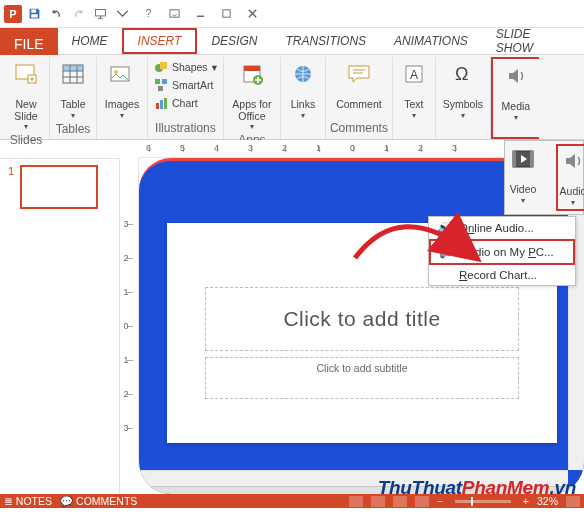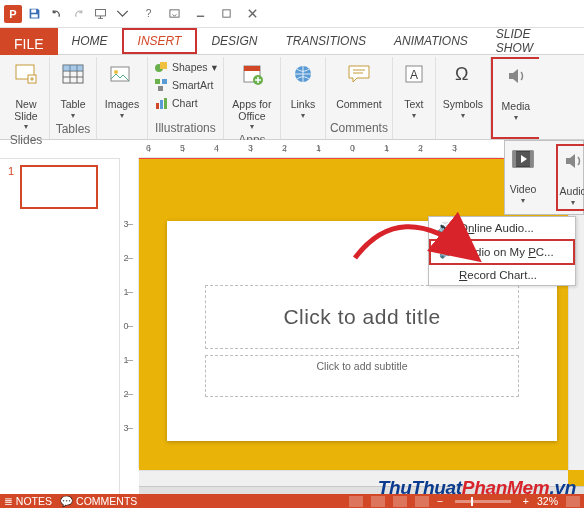--- a/index.html
+++ b/index.html
@@ -56,21 +56,21 @@
   .ruler-v .tick { height: 34px; width: 6px; border-top: 1px solid #aaa; position: relative; }
   .ruler-v .tick span { position: absolute; left: -3px; top: -6px; }
 
   
   .slidepane { position: absolute; top: 158px; left: 0; width: 120px; bottom: 31px; background: #fff; border-right: 1px solid #e0e0e0; padding: 6px 8px; border-top: 1px solid #e0e0e0;}
   .thumb-row { display: flex; gap: 6px; }
   .thumb-num { font-size: 11px; color: #d24726; }
   .thumb { width: 78px; height: 44px; border: 2px solid #d24726; background: #fff; }
 
   
-  .editor { position: absolute; top: 158px; left: 139px; right: 0; bottom: 31px; background: #eab308; overflow: hidden; border-top: 1px solid #ef4444; }
+  .editor { position: absolute; top: 158px; left: 139px; right: 0; bottom: 31px; background: #1d4ed8; overflow: hidden; border-top: 3px solid #ef4444; border-radius: 32px; }
   .slide { position: absolute; top: 62px; left: 28px; width: 390px; height: 220px; background: #fff; box-shadow: 0 1px 4px rgba(0,0,0,0.25); }
   .title-ph { position: absolute; top: 64px; left: 38px; right: 38px; height: 64px; border: 1px dashed #bdbdbd; display: flex; align-items: center; justify-content: center; font-size: 21px; color: #555; font-weight: 300; letter-spacing: 0.5px;}
   .sub-ph { position: absolute; top: 134px; left: 38px; right: 38px; height: 42px; border: 1px dashed #bdbdbd; display: flex; align-items: flex-start; justify-content: center; font-size: 10.5px; color: #666; padding-top: 4px; }
   .scroll-v { position: absolute; right: 0; top: 0; bottom: 24px; width: 16px; background: #f0f0f0; border-left: 1px solid #ddd;}
   .scroll-h { position: absolute; left: 0; right: 16px; bottom: 8px; height: 16px; background: #f0f0f0; border-top: 1px solid #ddd;}
   .splitter { position: absolute; left: 0; right: 0; bottom: 0; height: 8px; background: #e0e0e0; border-top: 1px solid #c8c8c8;}
 
   
   .statusbar { position: absolute; bottom: 17px; left: 0; right: 0; height: 14px; background: #d24726; color: #fff; display: flex; align-items: center; font-size: 10.5px; padding: 0 4px; gap: 8px; }
   .statusbar .spacer { flex: 1; }

